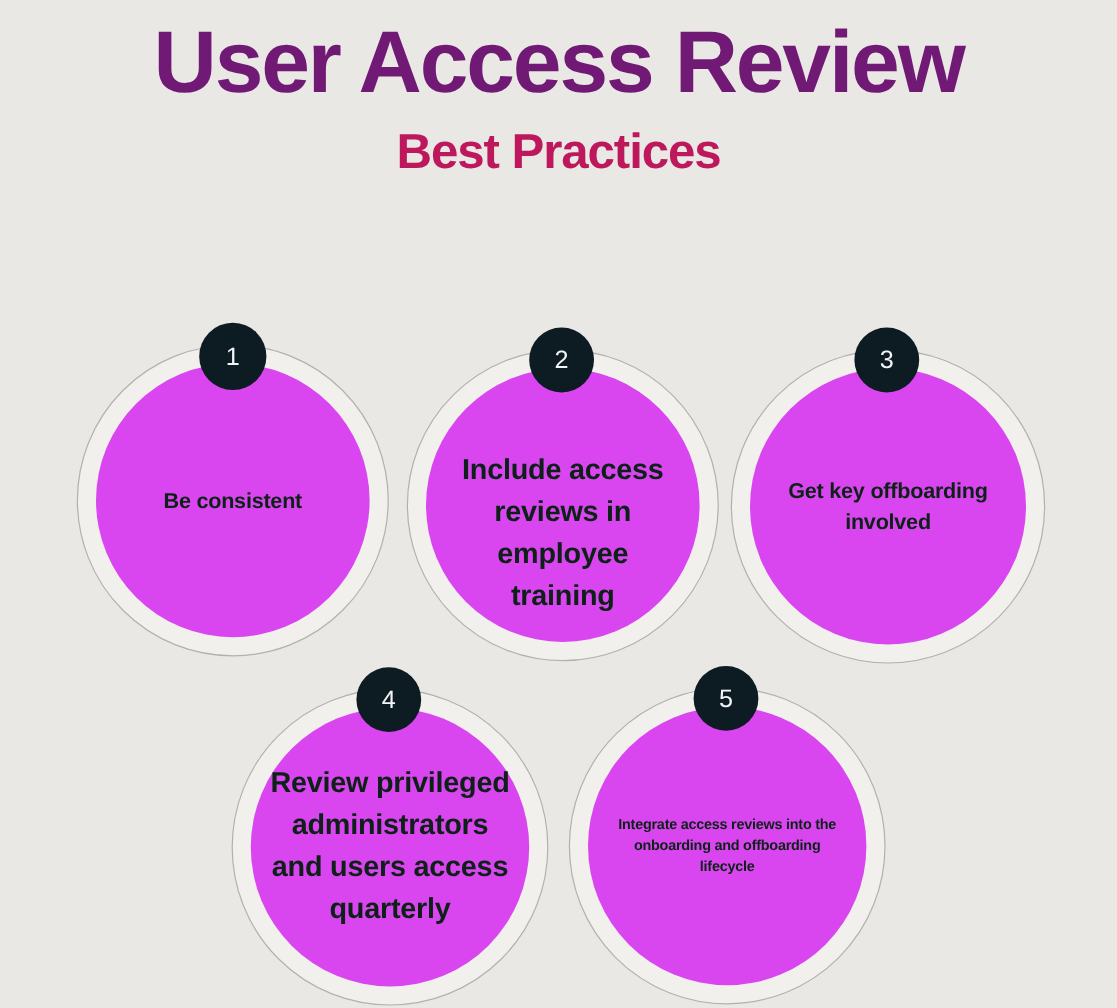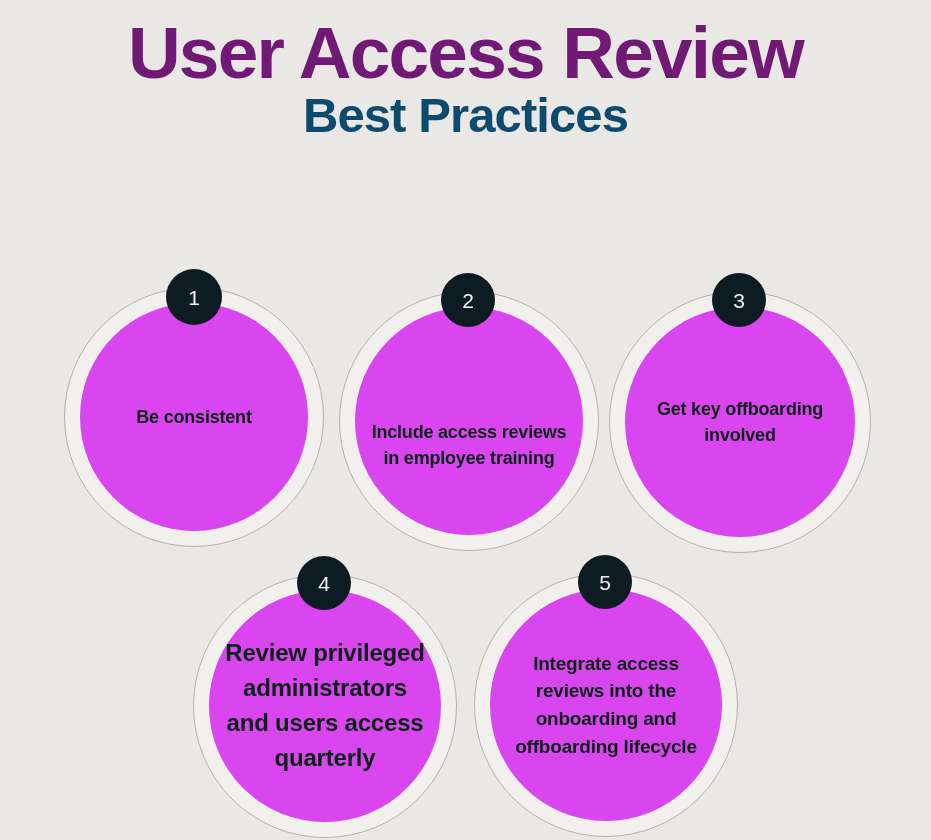--- a/index.html
+++ b/index.html
@@ -37,26 +37,26 @@
     font-size: 73px;
     font-weight: 700;
     color: #701a75;
     letter-spacing: -1.8px;
     line-height: 1;
     margin-top: 16px;
     white-space: nowrap;
   }
 
   .subtitle {
-    font-size: 49px;
+    font-size: 41px;
     font-weight: 700;
-    color: #0c4a6e;
+    color: #be185d;
     letter-spacing: -0.9px;
     line-height: 1;
-    margin-top: 2px;
+    margin-top: 17px;
     white-space: nowrap;
   }
 
   
   .node {
     position: absolute;
   }
 
   .ring {
     position: absolute;
@@ -102,39 +102,39 @@
 
   
   #node-1 .ring { left: 0px;  top: 0px;  width: 260px; height: 260px; }
   #node-1 .disc { left: 16px; top: 16px; width: 228px; height: 228px; }
   #node-1 .disc-text { font-size: 18px; }
   #node-1 .badge { left: 102px; top: -18px; width: 56px; height: 56px; }
 
   
   #node-2 .ring { left: 0px;  top: 0px;  width: 260px; height: 260px; }
   #node-2 .disc { left: 16px; top: 16px; width: 228px; height: 228px; }
-  #node-2 .disc-text { font-size: 18px; margin-top: 48px; }
+  #node-2 .disc-text { font-size: 24px; margin-top: 48px; }
   #node-2 .badge { left: 102px; top: -18px; width: 54px; height: 54px; }
 
   
   #node-3 .ring { left: 0px;  top: 0px;  width: 262px; height: 262px; }
   #node-3 .disc { left: 16px; top: 16px; width: 230px; height: 230px; }
   #node-3 .disc-text { font-size: 18px; }
   #node-3 .badge { left: 103px; top: -18px; width: 54px; height: 54px; }
 
   
   #node-4 .ring { left: 0px;  top: 0px;  width: 264px; height: 264px; }
   #node-4 .disc { left: 16px; top: 16px; width: 232px; height: 232px; }
   #node-4 .disc-text { font-size: 24px; }
   #node-4 .badge { left: 104px; top: -18px; width: 54px; height: 54px; }
 
   
   #node-5 .ring { left: 0px;  top: 0px;  width: 264px; height: 264px; }
   #node-5 .disc { left: 16px; top: 16px; width: 232px; height: 232px; }
-  #node-5 .disc-text { font-size: 19px; }
+  #node-5 .disc-text { font-size: 12px; }
   #node-5 .badge { left: 104px; top: -18px; width: 54px; height: 54px; }
 
   
   #node-1 { left: 64px;  top: 287px; }
   #node-2 { left: 339px; top: 291px; }
   #node-3 { left: 609px; top: 291px; }
   #node-4 { left: 193px; top: 574px; }
   #node-5 { left: 474px; top: 573px; }
 </style>
 </head>

